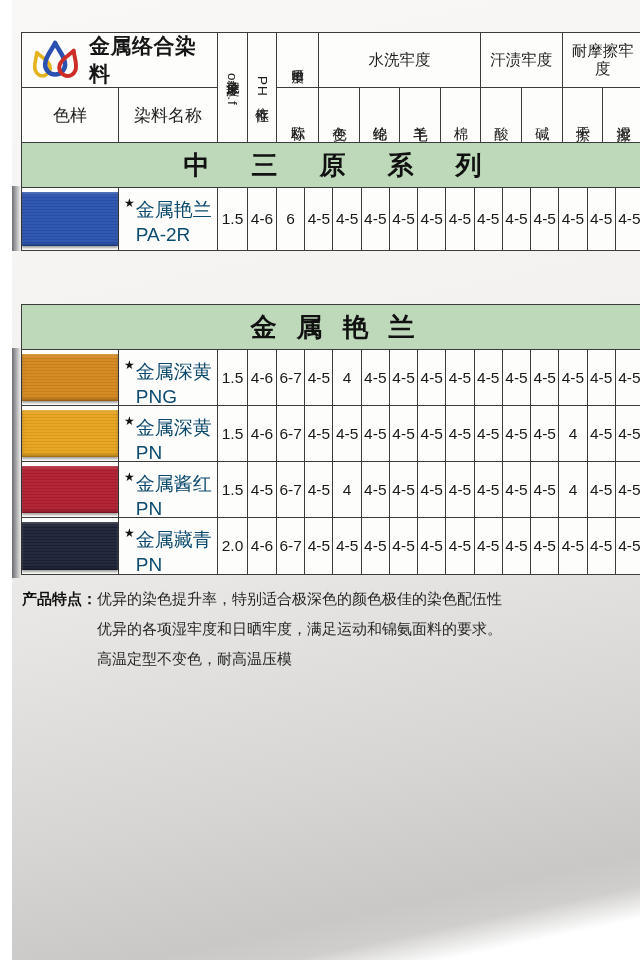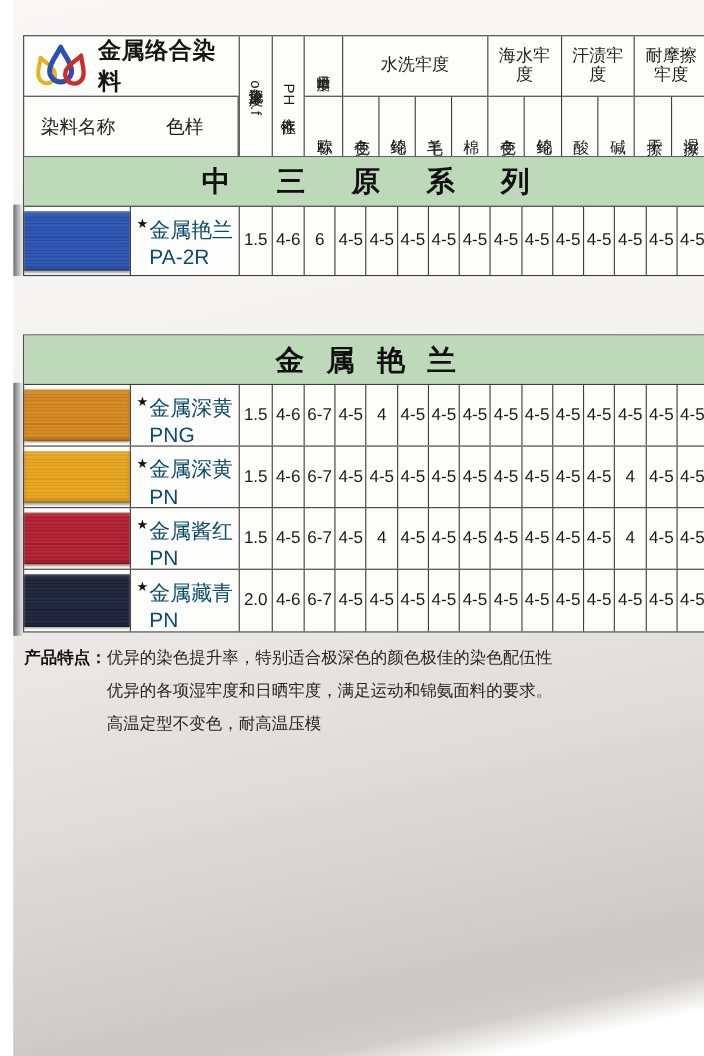--- a/index.html
+++ b/index.html
@@ -104,46 +104,39 @@
                 <path d="M0,-17 C4,-8 11,-2 11,7 A11,11 0 1 1 -11,7 C-11,-2 -4,-8 0,-17 Z"></path>
               </g>
               <g transform="translate(47,30) rotate(20) scale(0.85)" stroke="#cc2d27" stroke-width="5.2">
                 <path d="M0,-17 C4,-8 11,-2 11,7 A11,11 0 1 1 -11,7 C-11,-2 -4,-8 0,-17 Z"></path>
               </g>
             </g>
           </svg>
           <span class="brand-title">金属络合染料</span>
         </div>
         <div class="brand-bottom">
+          <div class="cell c-sample">色样</div>
           <div class="cell c-dyename">染料名称</div>
-          <div class="cell c-sample">色样</div>
         </div>
       </div>
       <div class="cell v-mixed w-depth">染色深度o.w.f</div>
       <div class="cell v-mixed w-ph">PH依存性</div>
       <div class="group g1">
         <div class="glabel v-up">日晒牢度</div>
         <div class="gsubs">
           <div class="scell v-up">欧标</div>
         </div>
       </div>
       <div class="group g4">
         <div class="glabel">水洗牢度</div>
         <div class="gsubs">
           <div class="scell v-up">色变</div>
           <div class="scell v-up">锦纶</div>
           <div class="scell v-up">羊毛</div>
           <div class="scell v-up">棉</div>
-        </div>
-      </div>
-      <div class="group g2">
-        <div class="glabel">海水牢度</div>
-        <div class="gsubs">
-          <div class="scell v-up">色变</div>
-          <div class="scell v-up">锦纶</div>
         </div>
       </div>
       <div class="group g2">
         <div class="glabel">汗渍牢度</div>
         <div class="gsubs">
           <div class="scell v-up">酸</div>
           <div class="scell v-up">碱</div>
         </div>
       </div>
       <div class="group g2">

